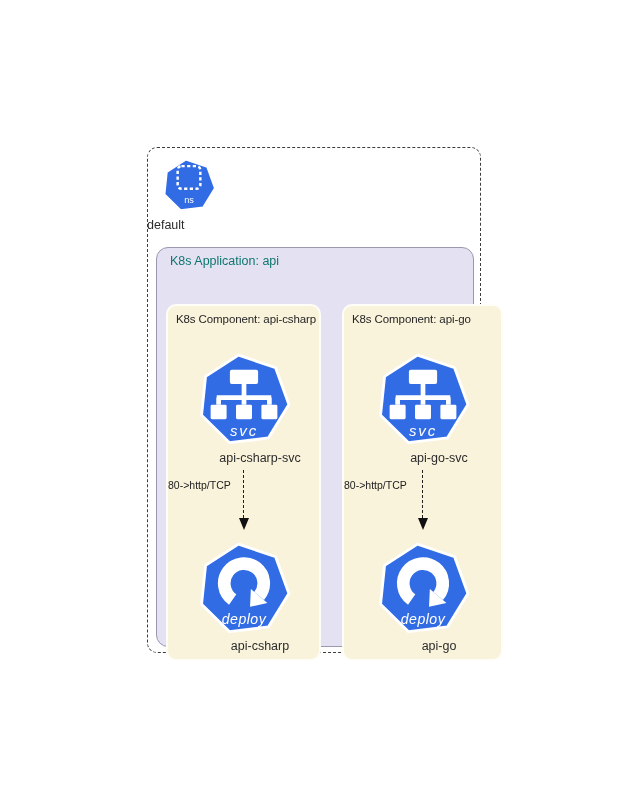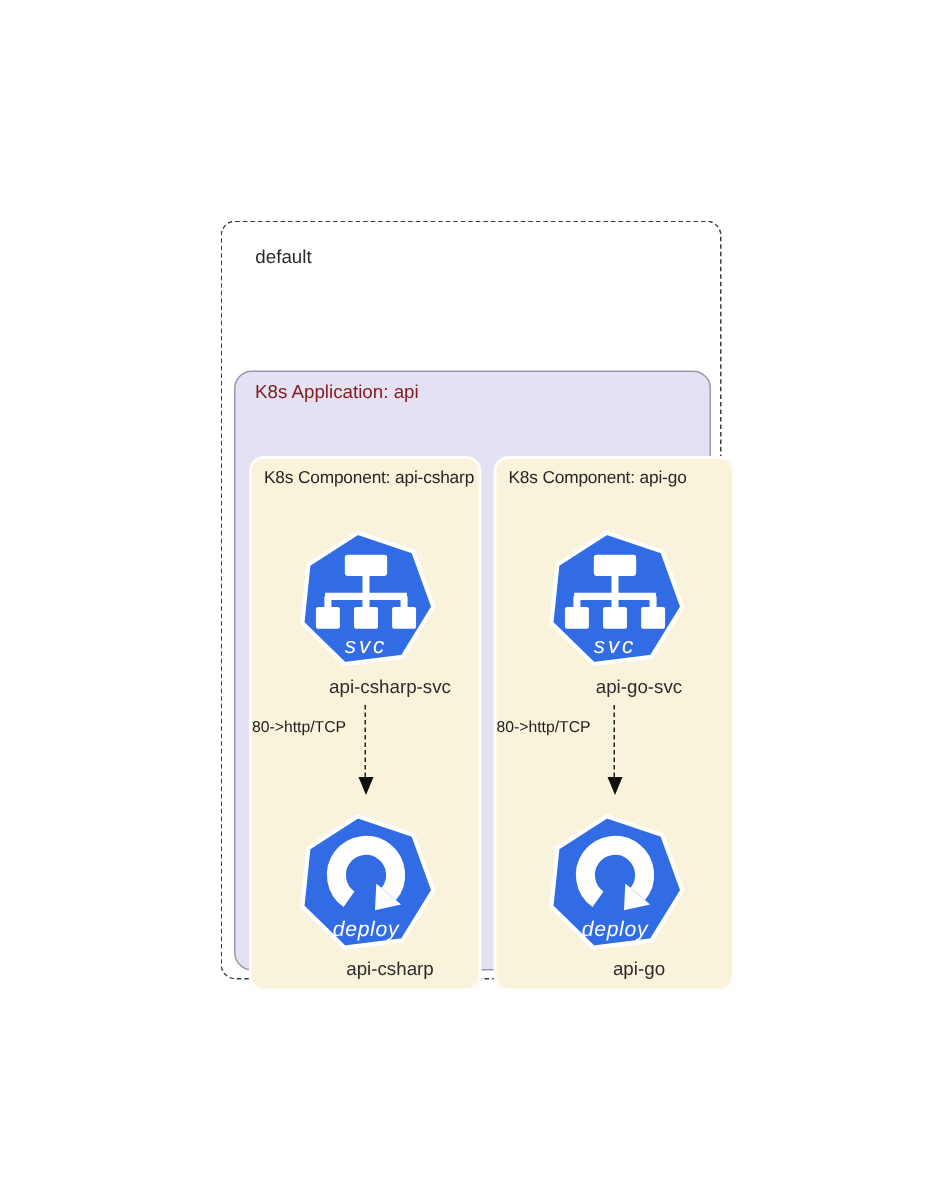--- a/index.html
+++ b/index.html
@@ -12,37 +12,37 @@
     overflow:hidden;
   }
   .outer-box{
     position:absolute;left:147px;top:147px;width:334px;height:506px;
     border:1.6px dashed #3c3c3c;border-radius:10px;
     background:#ffffff;box-sizing:border-box;
   }
   
   .ns-node{position:absolute;left:147px;top:158px;width:84px;}
   .ns-icon{position:relative;width:54px;height:54px;margin:0 auto;}
-  .ns-name{margin-top:6px;text-align:center;font-size:12.5px;color:#2b2b2b;}
+  .ns-name{margin-top:6px;font-size:12.5px;color:#2b2b2b;}
   
   .app-box{
     position:absolute;left:156px;top:247px;width:318px;height:400px;
     background:#E4E1F3;border:1.4px solid #9B97AE;border-radius:12px;
     box-sizing:border-box;
   }
-  .app-title{position:absolute;left:13px;top:6px;font-size:12.5px;white-space:nowrap;color:#7f1d1d;}
+  .app-title{position:absolute;left:13px;top:6px;font-size:12.5px;white-space:nowrap;color:#0f766e;}
   
   .comp{
     position:absolute;top:32px;height:357px;
     background:#FAF3DC;border:2px solid #FEFDF8;border-radius:10px;
     box-sizing:border-box;
     margin-top:24px;
   }
   .comp-0{left:9px;width:155px;}
-  .comp-1{left:172px;width:161px;}
+  .comp-1{left:185px;width:161px;}
   .comp-title{position:absolute;left:8px;top:7px;font-size:11.5px;letter-spacing:-0.1px;white-space:nowrap;color:#252525;}
   
   .node-icon{position:absolute;left:50%;transform:translateX(-50%);width:94px;height:94px;font-style:italic;}
   .svc-icon{top:46px;}
   .deploy-icon{top:235px;}
   .node-name{position:absolute;left:0;right:0;text-align:center;font-size:12.5px;color:#2b2b2b;white-space:nowrap;padding-left:33px;}
   .svc-name{top:145px;}
   .deploy-name{top:333px;text-align:center;}
   
   .edge{position:absolute;left:0;right:0;top:164px;height:62px;}
@@ -64,20 +64,27 @@
   }
 </style>
 </head>
 <body>
 
 <div class="canvas">
 
   <div class="outer-box"></div>
 
   <div class="ns-node">
+    <div class="ns-icon">
+      <svg width="54" height="54" viewBox="0 0 100 100">
+        <polygon points="50,3 87.5,21.1 96.8,61.7 70.8,94.3 29.2,94.3 3.2,61.7 12.5,21.1" fill="#326CE5" stroke="#ffffff" stroke-width="3" stroke-linejoin="round" transform="rotate(-7 50 51)"></polygon>
+        <rect x="29" y="15" width="42" height="42" rx="7" fill="none" stroke="#ffffff" stroke-width="4.5" stroke-dasharray="6 4.5"></rect>
+        <text x="50" y="83" font-size="17">ns</text>
+      </svg>
+    </div>
     <div class="ns-name">default</div>
   </div>
 
   <div class="app-box">
     <div class="app-title">K8s Application: api</div>
 
     <div class="comp comp-0">
       <div class="comp-title">K8s Component: api-csharp</div>
 
       <div class="node-icon svc-icon">

